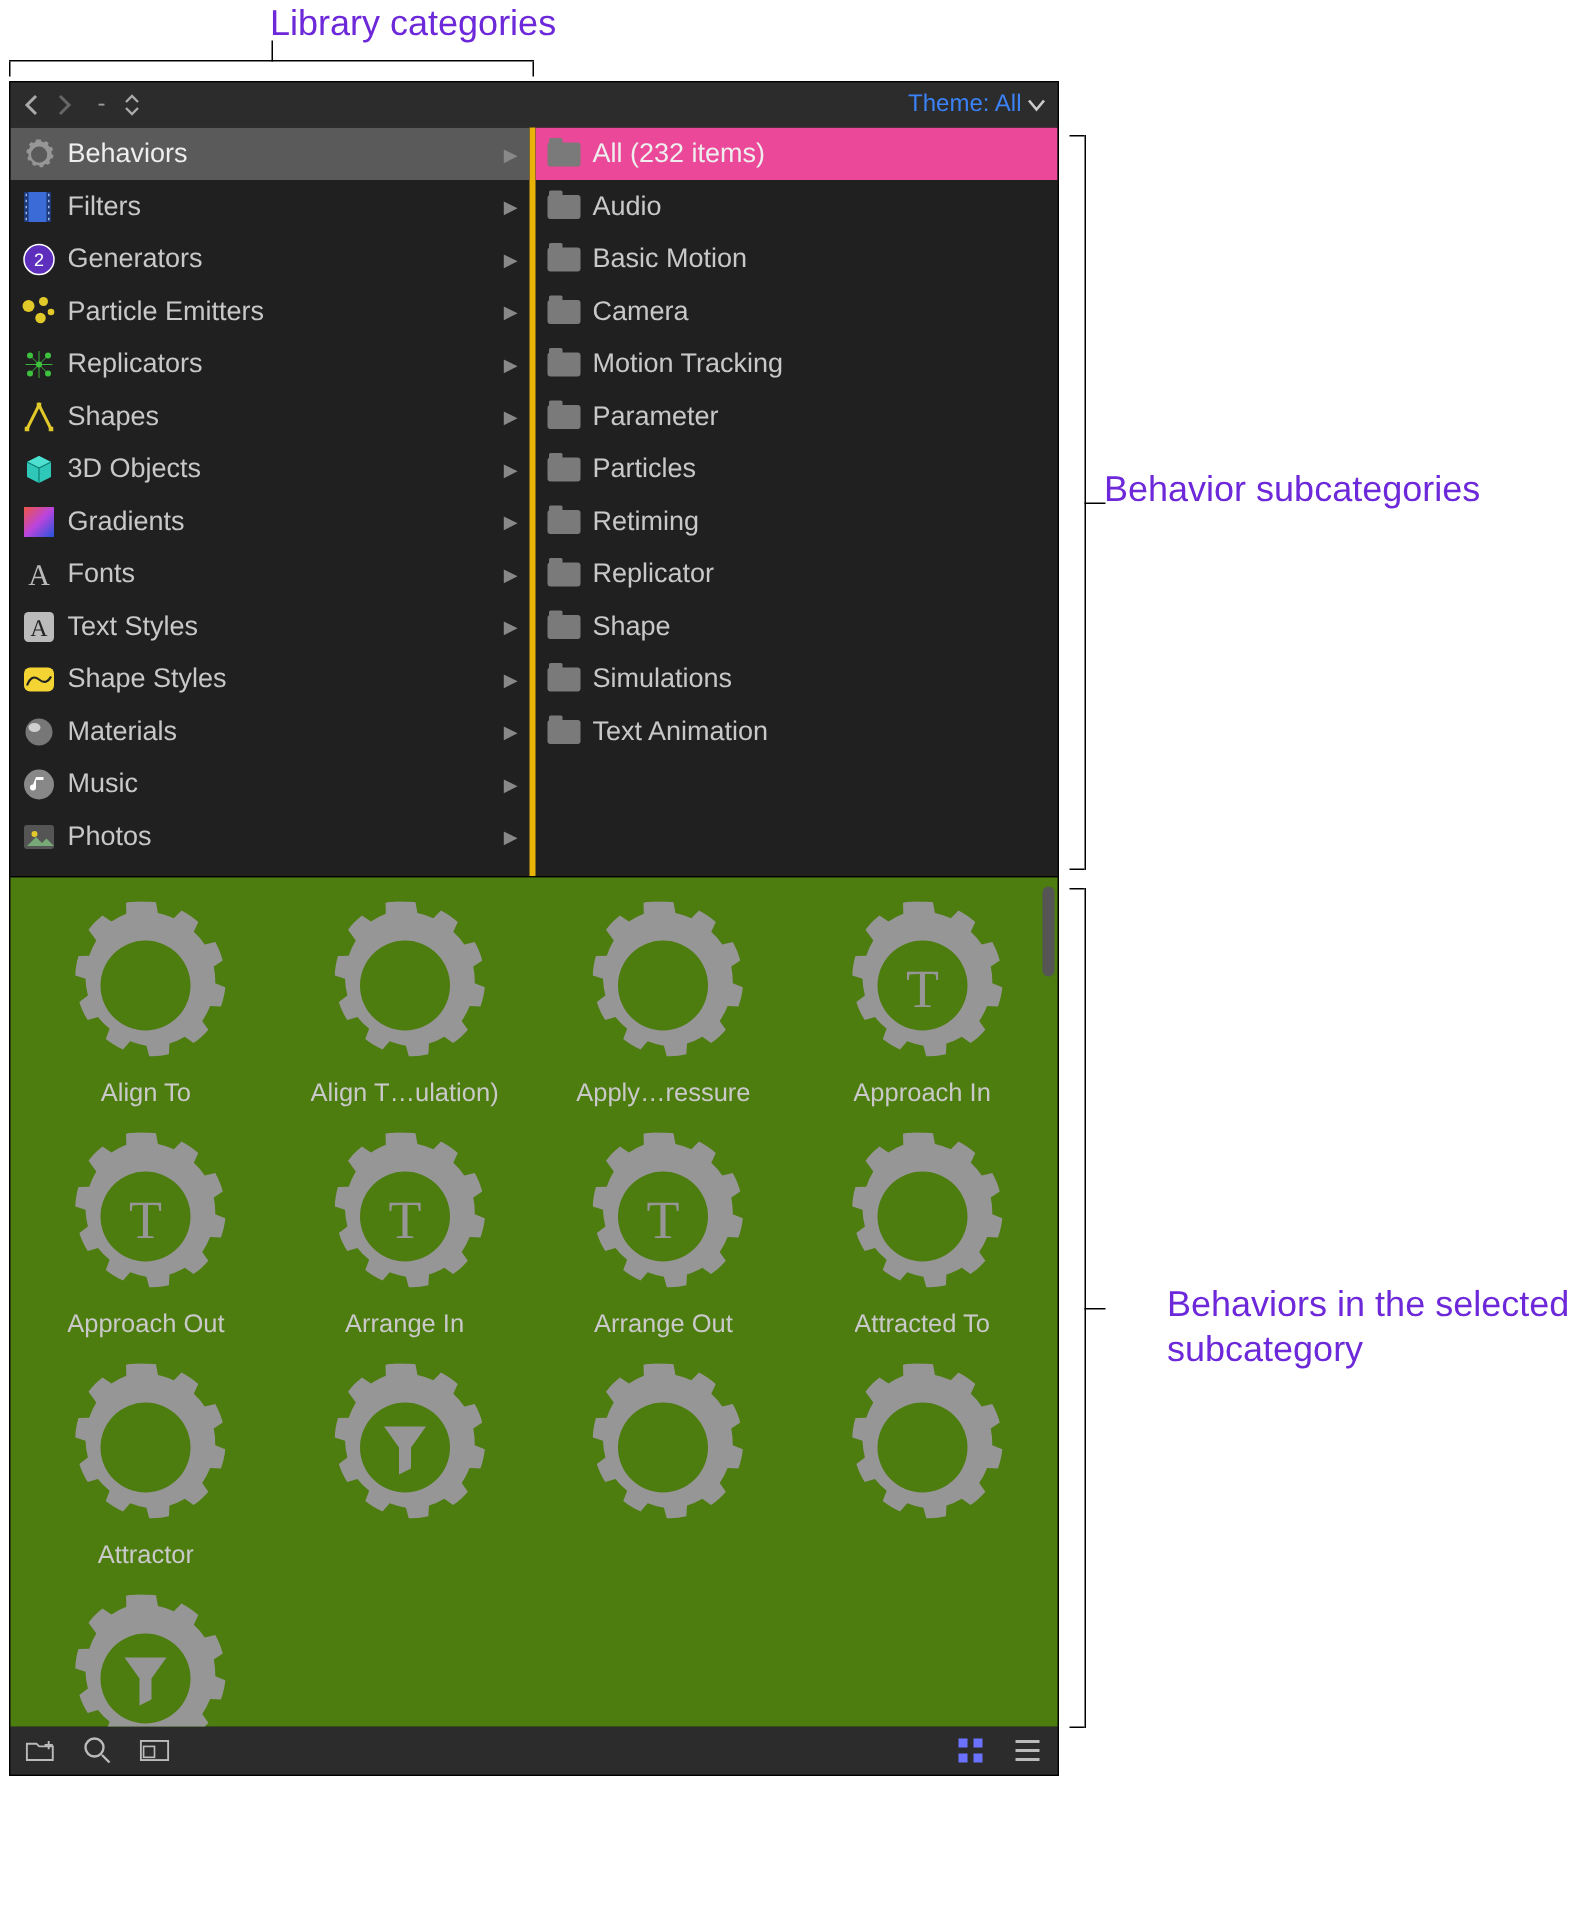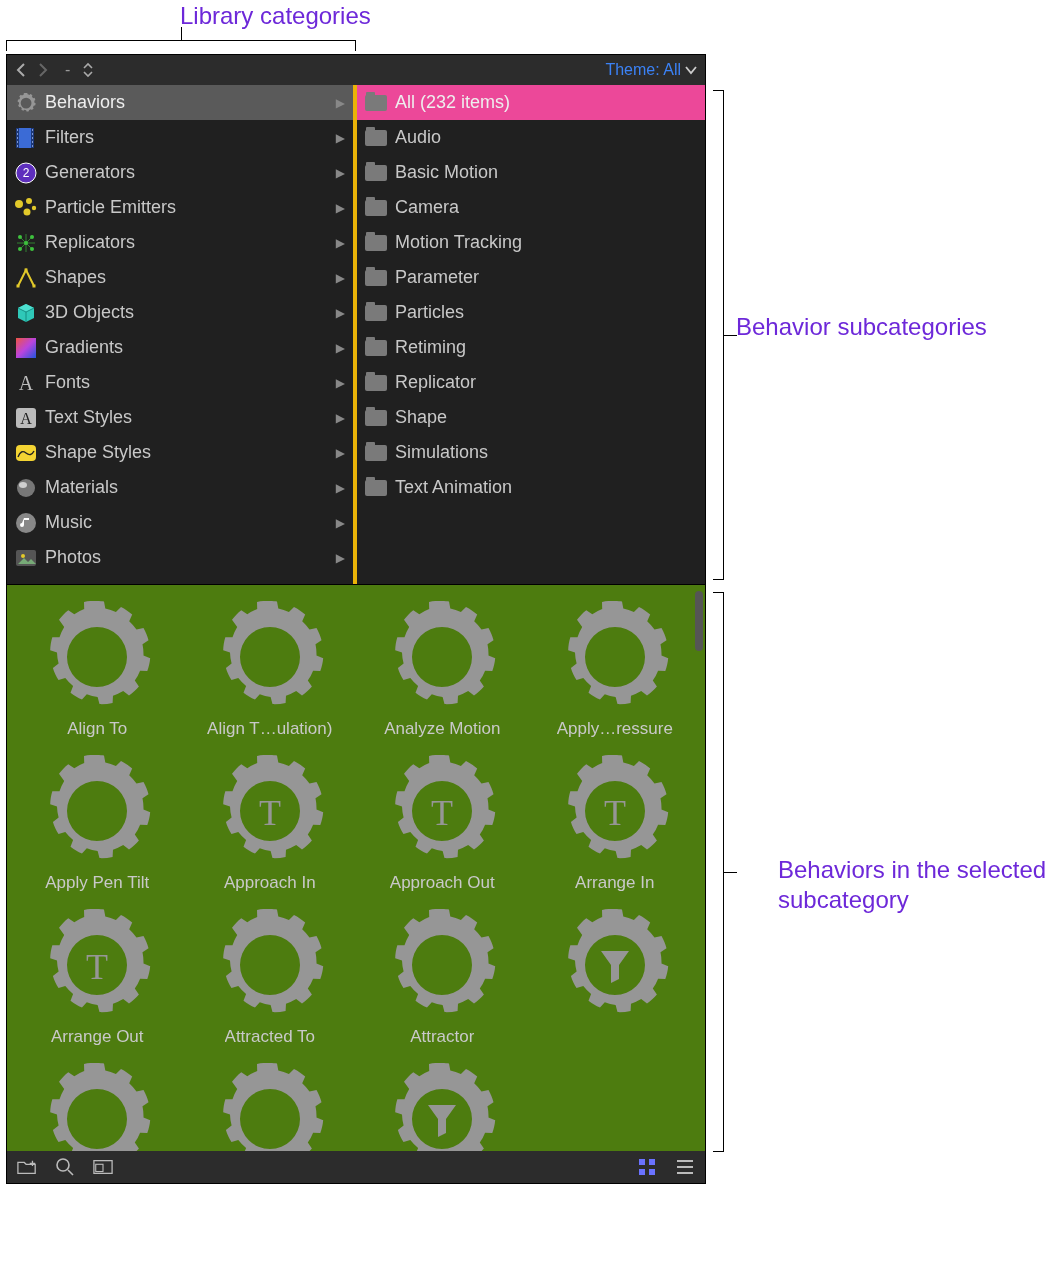--- a/index.html
+++ b/index.html
@@ -414,33 +414,21 @@
         <div class="cell">
           <svg class="gear" viewBox="0 0 112 112">
             <use href="#gear-shape"></use>
           </svg>
           <div class="label">Align T…ulation)</div>
         </div>
         <div class="cell">
           <svg class="gear" viewBox="0 0 112 112">
             <use href="#gear-shape"></use>
           </svg>
-          <div class="label">Analyze Motion</div>
-        </div>
-        <div class="cell">
-          <svg class="gear" viewBox="0 0 112 112">
-            <use href="#gear-shape"></use>
-          </svg>
           <div class="label">Apply…ressure</div>
-        </div>
-        <div class="cell">
-          <svg class="gear" viewBox="0 0 112 112">
-            <use href="#gear-shape"></use>
-          </svg>
-          <div class="label">Apply Pen Tilt</div>
         </div>
         <div class="cell">
           <svg class="gear" viewBox="0 0 112 112">
             <use href="#gear-shape"></use>
             <text x="56" y="70" font-size="36" text-anchor="middle" fill="#969696" font-family="Georgia,serif">T</text>
           </svg>
           <div class="label">Approach In</div>
         </div>
         <div class="cell">
           <svg class="gear" viewBox="0 0 112 112">

